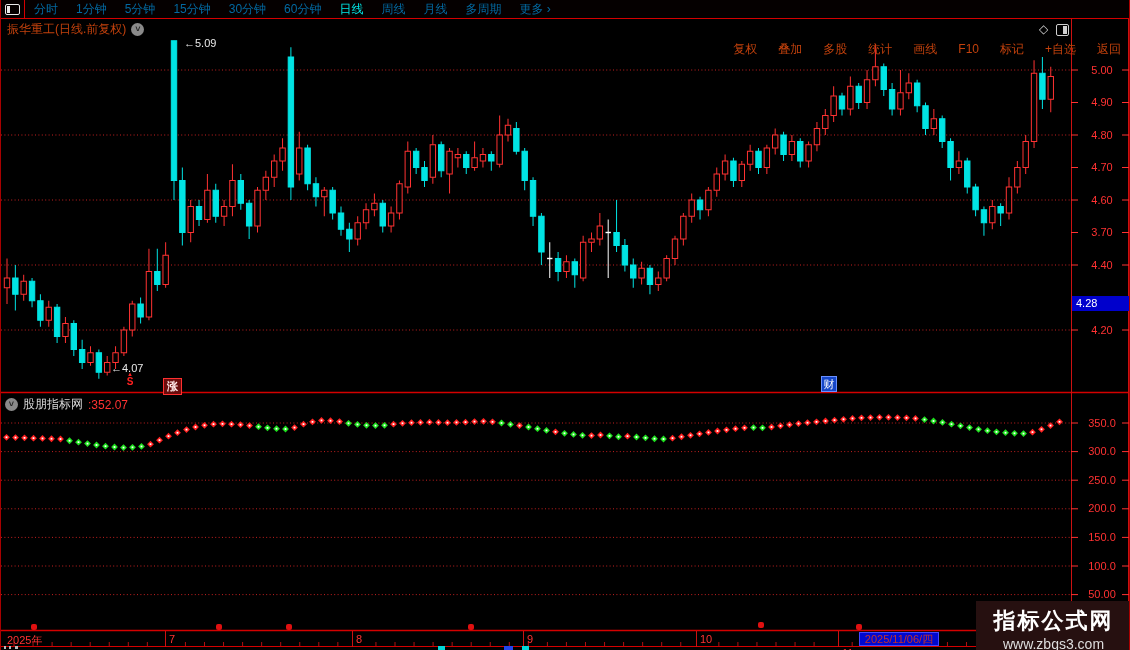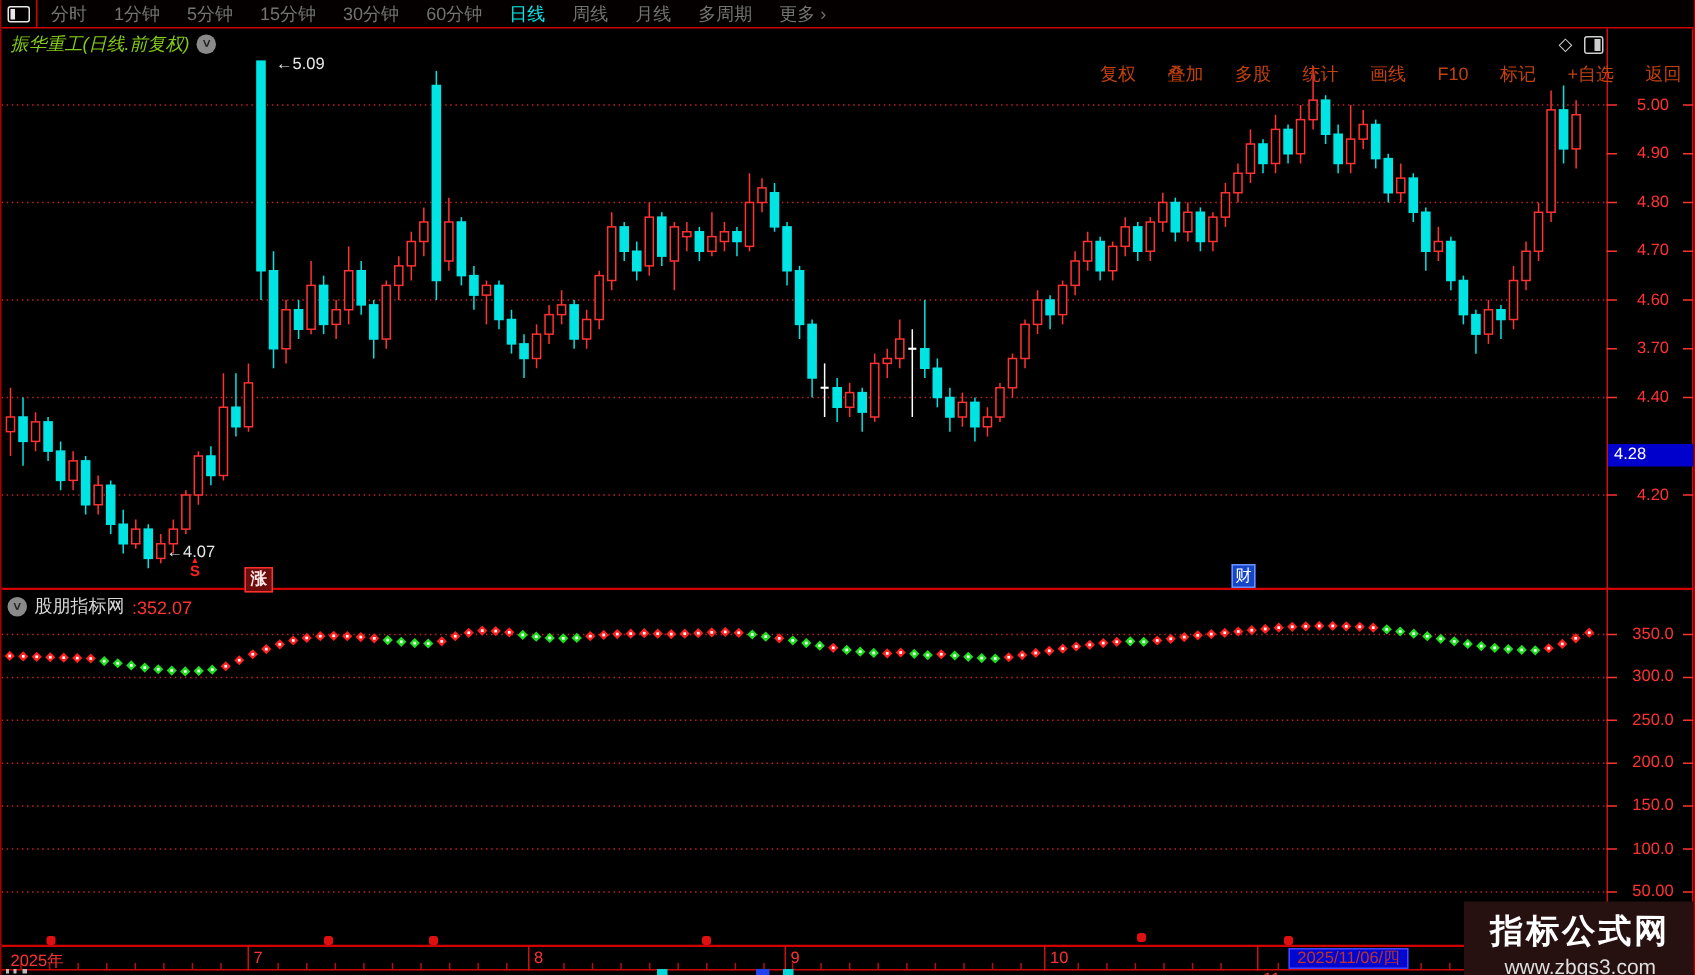--- a/index.html
+++ b/index.html
@@ -6,28 +6,28 @@
   #screen{position:relative;width:1130px;height:650px;background:#000;overflow:hidden;
           font-family:"Liberation Sans","DejaVu Sans",sans-serif;
           border-left:1px solid #a80000;border-right:1px solid #a80000;box-sizing:border-box;}
   
   #topbar{position:absolute;left:0;top:0;width:1130px;height:19px;display:flex;align-items:stretch;
           border-bottom:1px solid #d40000;box-sizing:border-box;background:#050000;z-index:4;}
   #win-icon-cell{width:23px;border-right:1px solid #d40000;display:flex;align-items:center;justify-content:center;}
   .win-glyph{width:13px;height:9px;border:1px solid #e8e8e8;border-radius:2px;position:relative;}
   .win-glyph::after{content:"";position:absolute;left:1px;top:1px;bottom:1px;width:3px;background:#e8e8e8;}
   #left-menu{display:flex;align-items:center;}
-  #left-menu span{padding:0 9px;font-size:12px;color:#737373;line-height:18px;cursor:default;}
+  #left-menu span{padding:0 9px;font-size:12px;color:#0369a1;line-height:18px;cursor:default;}
   #left-menu span.active{color:#00e8e8;}
   #topbar .spacer{flex:1;}
   #right-menu{display:flex;align-items:stretch;}
   #right-menu span{padding:0 10px;font-size:12px;color:#c2410c;line-height:18px;border-left:1px solid #d40000;margin-top:40px;}
   
   #title-row{position:absolute;left:6px;top:21px;display:flex;align-items:center;gap:5px;z-index:3;}
-  #title-text{color:#84cc16;font-size:12px;font-style:italic;}
+  #title-text{color:#c2410c;font-size:12px;}
   .circle-chevron{width:13px;height:13px;border-radius:50%;background:#8a8a8a;color:#222;font-size:9px;
                   line-height:13px;text-align:center;font-weight:bold;}
   #diamond-icon{position:absolute;left:1038px;top:22px;color:#cfcfcf;font-size:12px;z-index:3;}
   #layout-icon{position:absolute;left:1055px;top:24px;width:11px;height:10px;border:1px solid #cfcfcf;border-radius:2px;z-index:3;}
   #layout-icon::after{content:"";position:absolute;right:1px;top:1px;bottom:1px;width:4px;background:#cfcfcf;}
   svg{position:absolute;left:0;top:0;z-index:1;}
   
   .plabel{position:absolute;left:1078px;width:46px;text-align:center;color:#ff3232;font-size:11px;z-index:2;}
   #price-tag{position:absolute;left:1071px;top:296px;width:57px;height:15px;background:#0000cc;color:#fff;
              font-size:11px;line-height:15px;padding-left:4px;box-sizing:border-box;z-index:3;}

